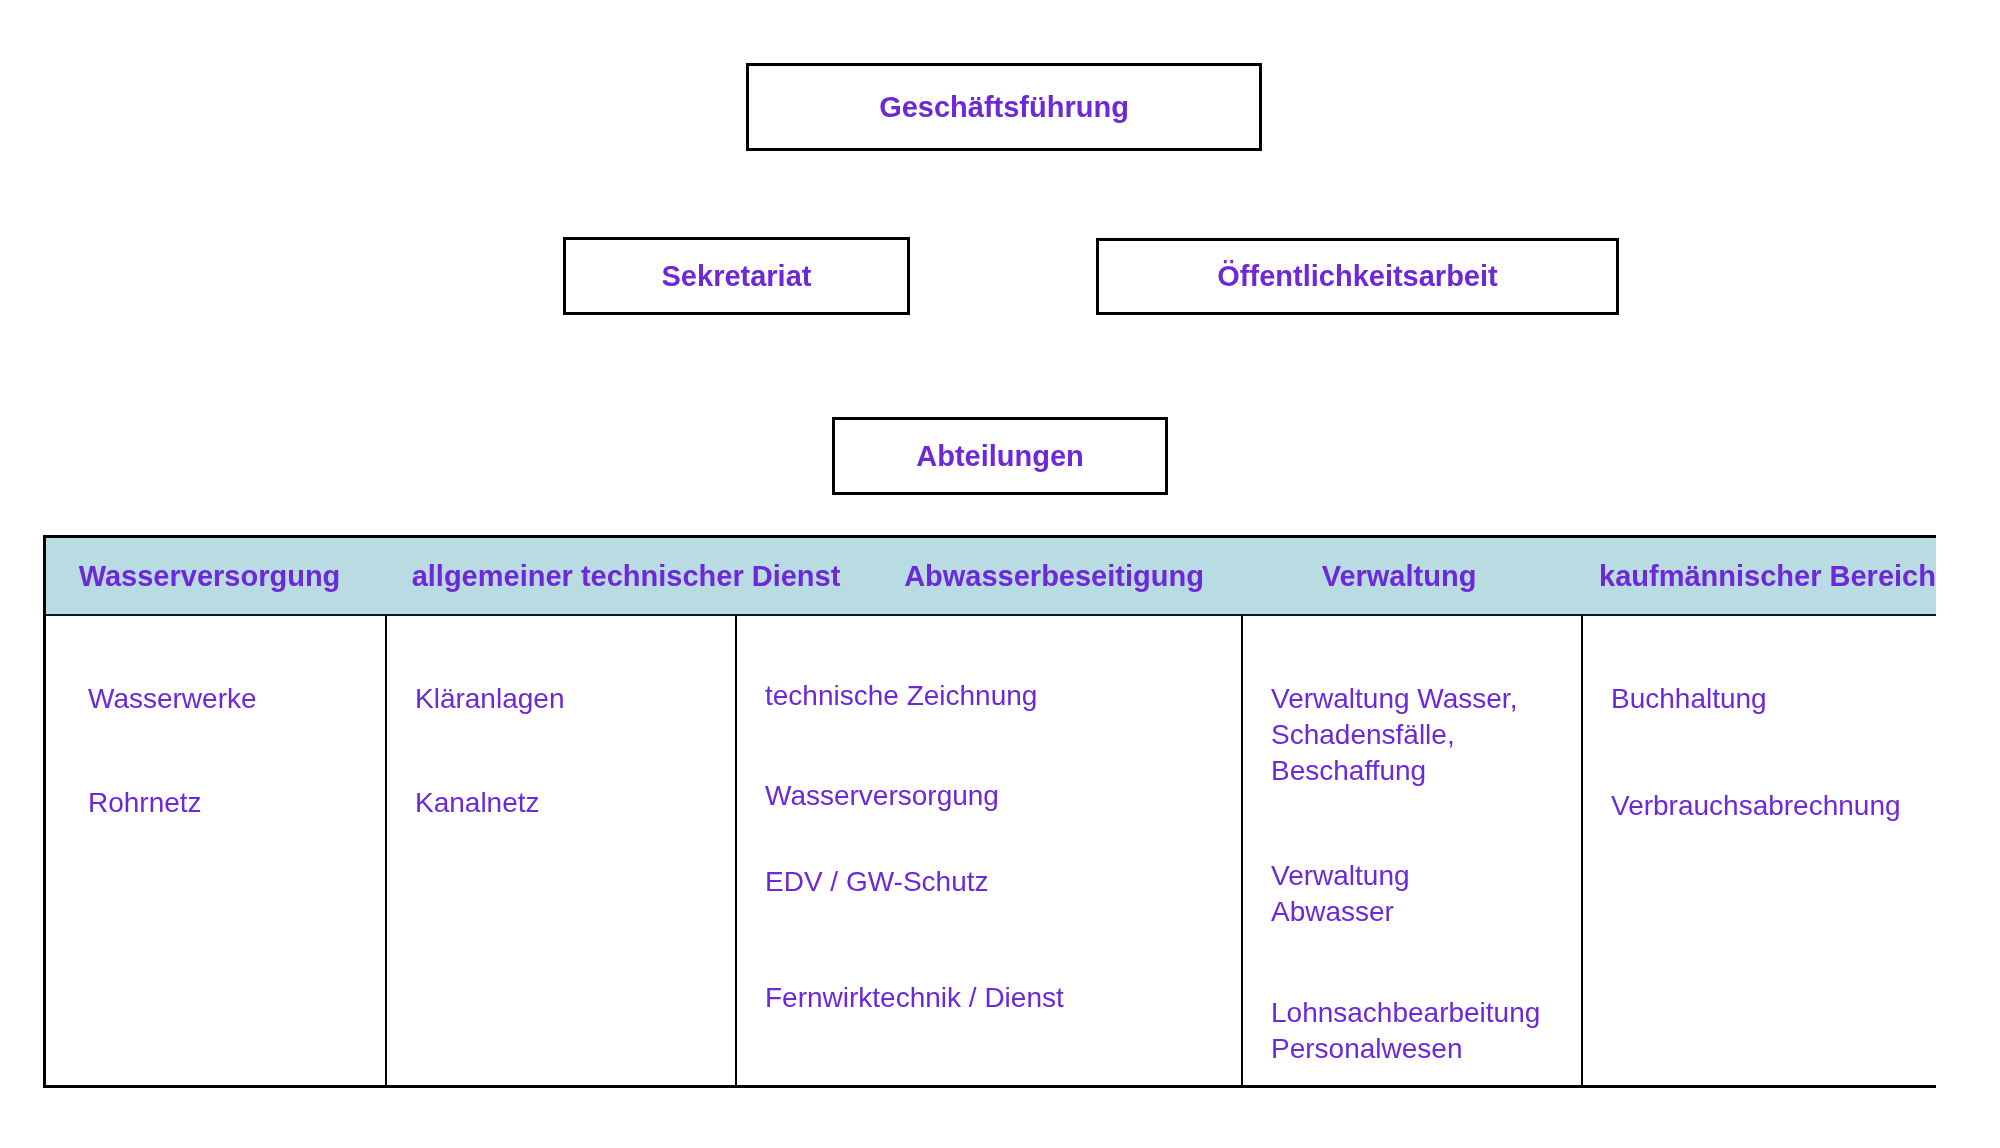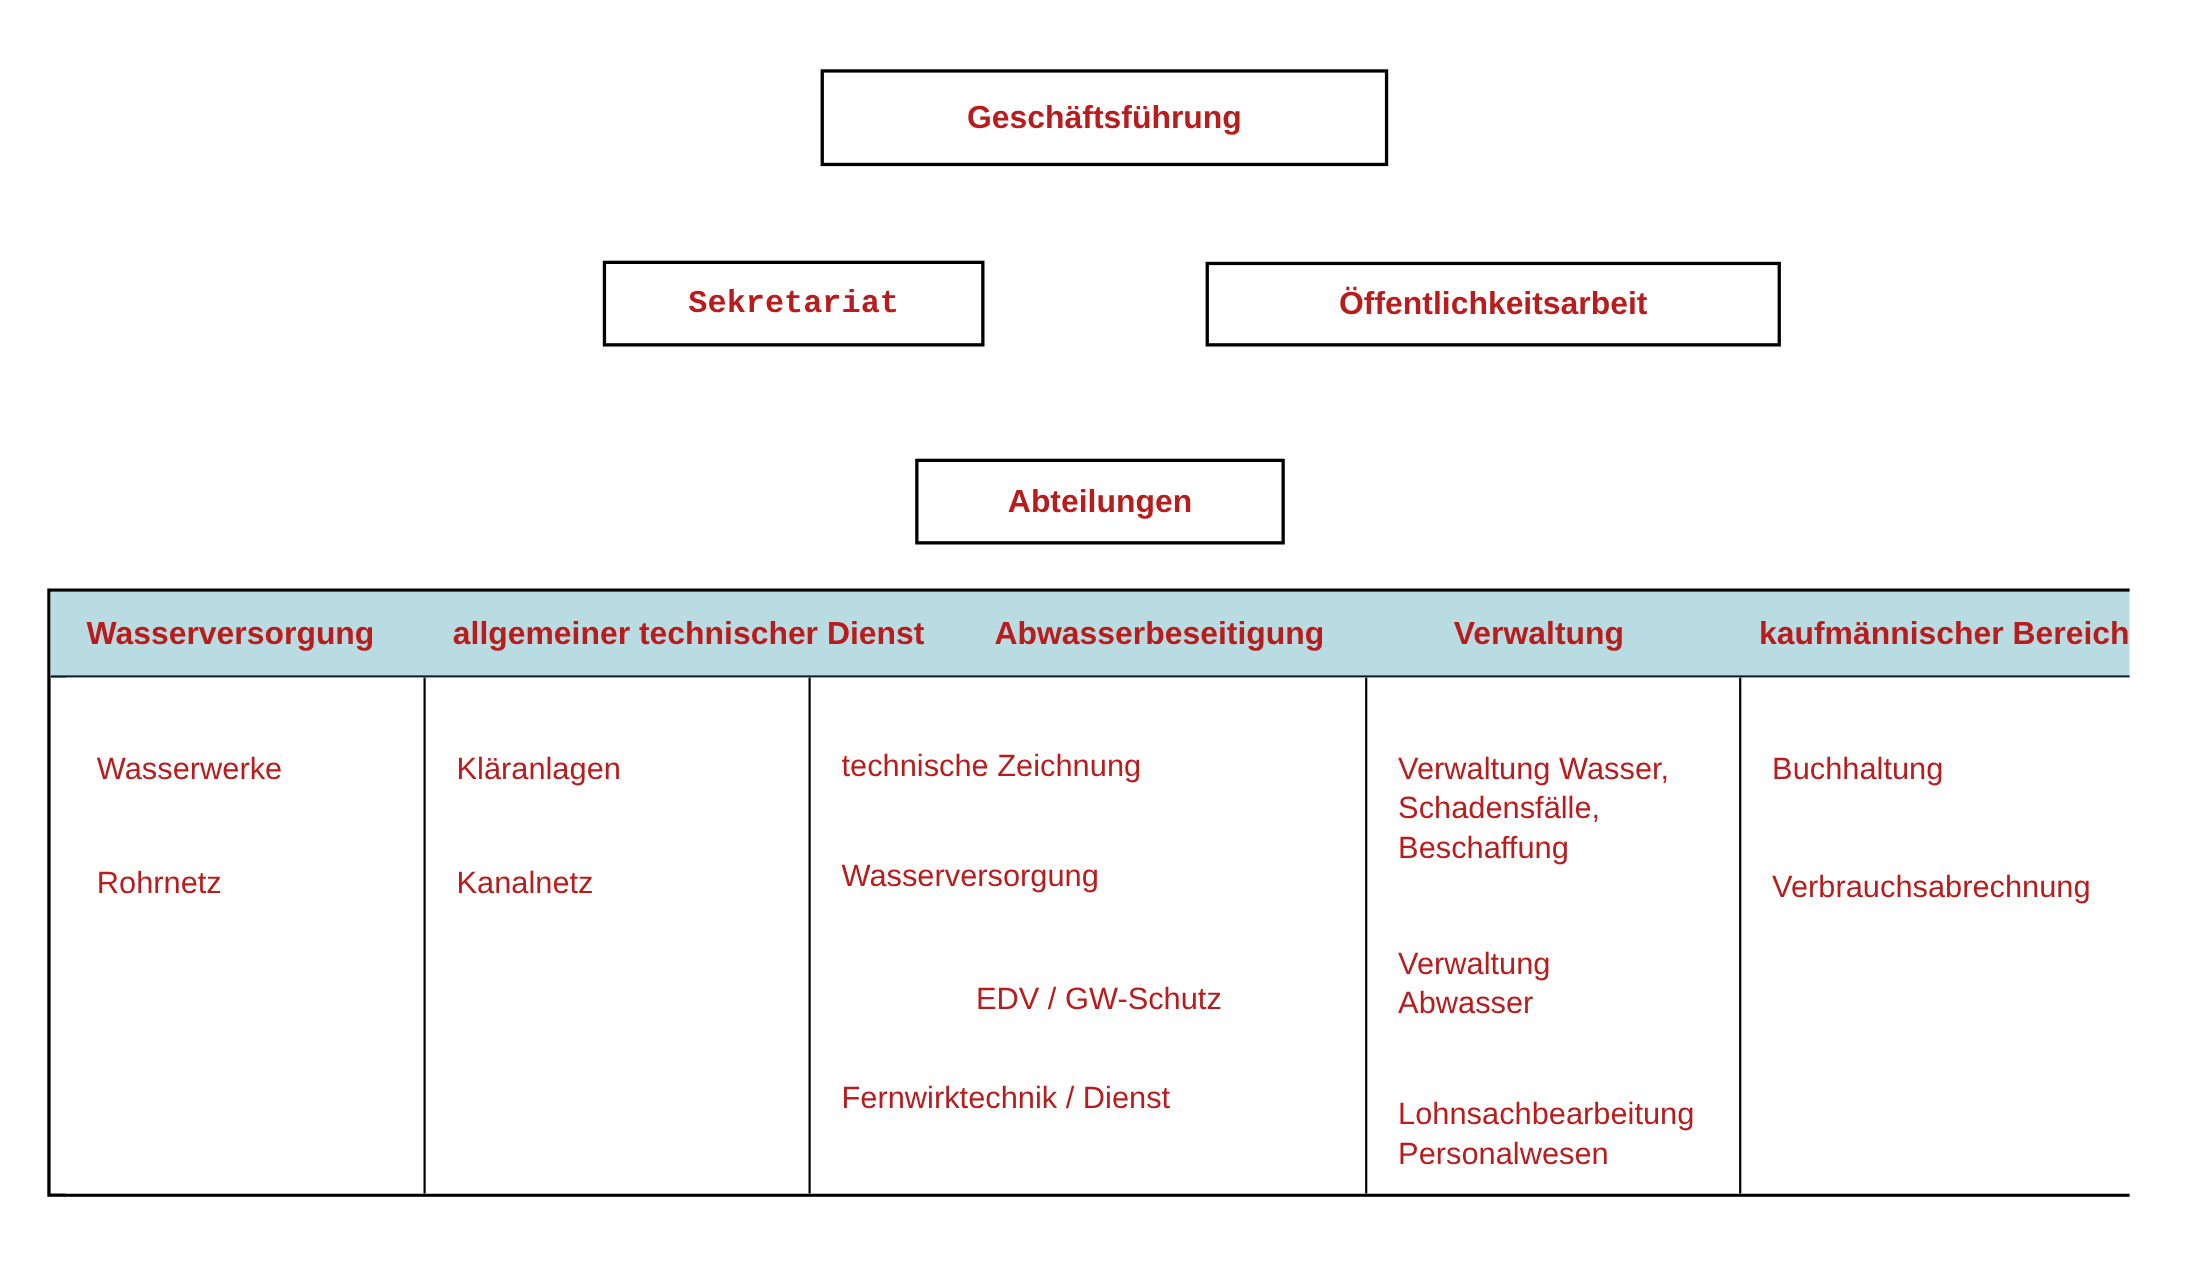--- a/index.html
+++ b/index.html
@@ -1,35 +1,35 @@
 <!DOCTYPE html>
 <html><head>
 <meta charset="utf-8">
 <style>
   html,body{margin:0;padding:0;background:#ffffff;}
   .stage{
     position:relative;
     width:1936px;height:1148px;
     background:#ffffff;
     font-family:"Liberation Sans", sans-serif;
-    color:#b91c1c;
+    color:#6d28d9;
     overflow:hidden;
   }
   
   .orgbox{
     position:absolute;
     border:3px solid #000000;
     background:#ffffff;
     display:flex;align-items:center;justify-content:center;
     font-size:29px;font-weight:bold;
     text-align:center;
     box-sizing:border-box;
   }
   .box-gf{left:746px;top:63px;width:516px;height:88px;}
-  .box-sek{left:548px;top:237px;width:347px;height:78px;font-family:Liberation Mono, monospace;}
+  .box-sek{left:563px;top:237px;width:347px;height:78px;}
   .box-oef{left:1096px;top:238px;width:523px;height:77px;}
   .box-abt{left:832px;top:417px;width:336px;height:78px;}
 
   
   .dept-table{
     position:absolute;
     left:43px;top:535px;width:1920px;height:553px;
     border:3px solid #000000;
     box-sizing:border-box;
     display:flex;flex-direction:column;
@@ -67,21 +67,21 @@
 
   .cell-item{
     position:absolute;
     left:28px;right:8px;
     font-size:28px;font-weight:normal;
     line-height:36px;
     white-space:pre-line;
   }
   
   .t65{top:65px;}  .t169{top:169px;}
-  .t62{top:62px;}  .t162{top:162px;} .t265{top:274px;text-align:center;} .t364{top:364px;}
+  .t62{top:62px;}  .t162{top:162px;} .t265{top:248px;} .t364{top:364px;}
   .t242{top:242px;} .t379{top:379px;}
   .t172{top:172px;}
 </style>
 </head>
 <body>
 
 <div class="stage">
 
   <div class="orgbox box-gf">
     <span>Geschäftsführung</span>

